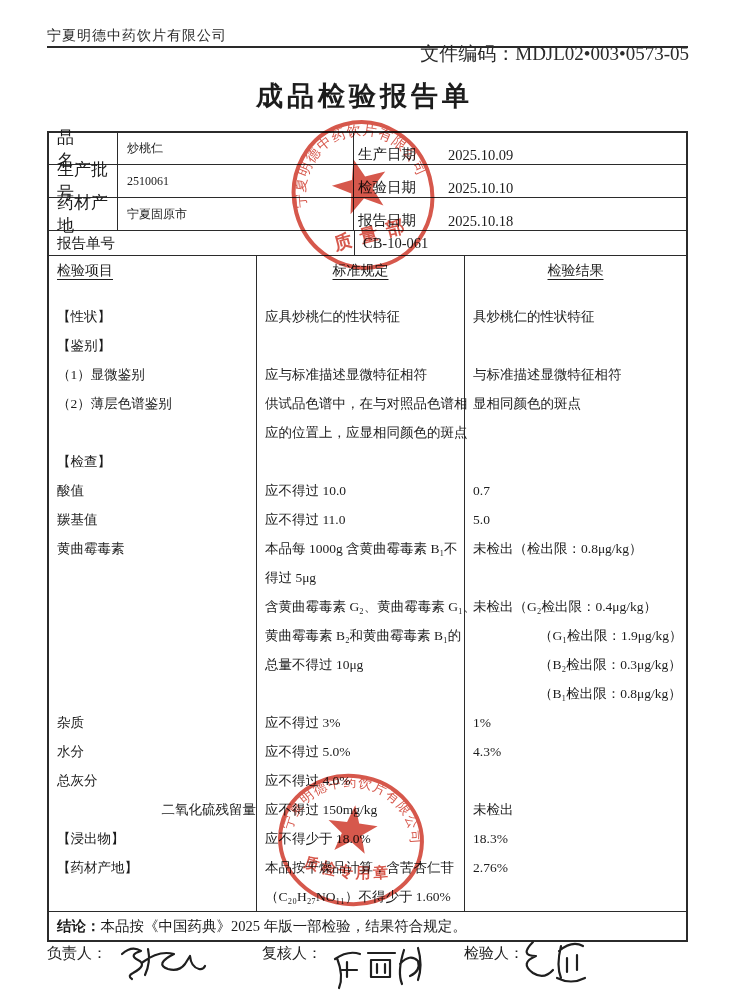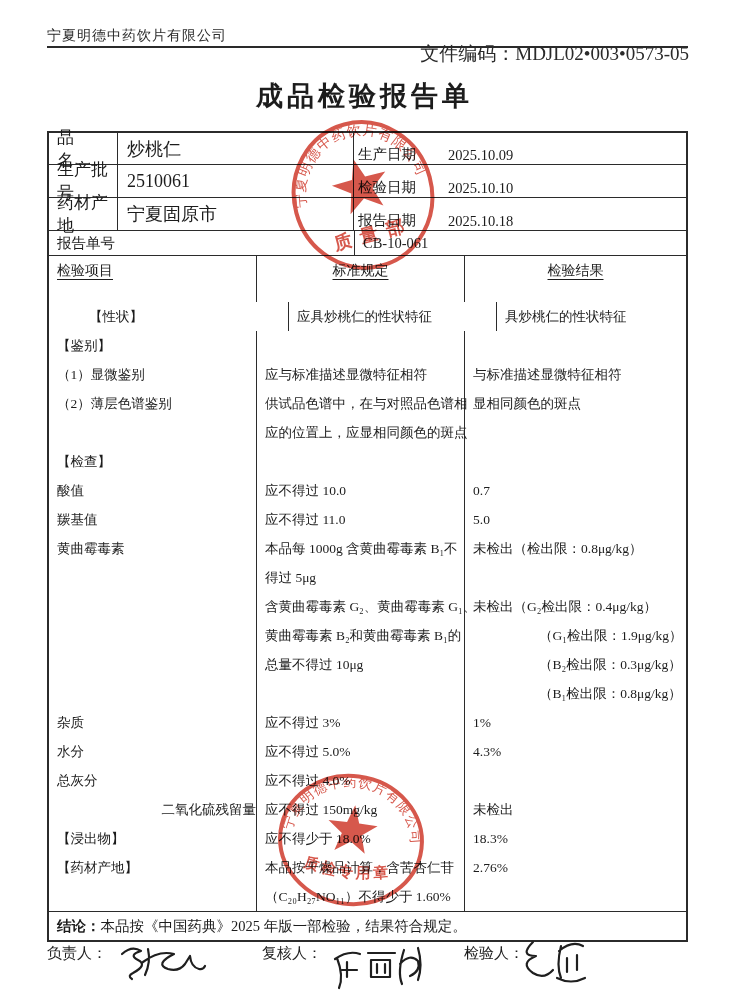--- a/index.html
+++ b/index.html
@@ -19,21 +19,21 @@
   .doc-table{left:47px;top:131px;width:641px;height:811px;
     border:2px solid #2b2b2b;box-sizing:border-box;font-size:14px;}
   .doc-table *{box-sizing:border-box;}
   
   .irow{display:flex;border-bottom:1px solid #2b2b2b;}
   .irow.r1{height:32px;} .irow.r2{height:33px;} .irow.r3{height:33px;}
   .irow.r4{height:25px;}
   .ilabel{width:69px;border-right:1px solid #2b2b2b;padding-left:8px;
     display:flex;align-items:center;font-size:17px;}
   .ivalue{width:236px;border-right:1px solid #2b2b2b;padding-left:9px;
-    display:flex;align-items:center;font-size:18px;}
+    display:flex;align-items:center;font-size:12px;}
   .iright{flex:1;display:flex;align-items:flex-end;padding-left:4px;font-size:14.5px;}
   .irvalue{margin-left:32px;}
   .ilabel4{width:306px;border-right:1px solid #2b2b2b;padding-left:8px;
     display:flex;align-items:center;font-size:14.5px;}
   .ivalue4{flex:1;padding-left:8px;display:flex;align-items:center;font-size:14.5px;}
   
   .thead{display:flex;height:46px;}
   .tc1{width:208px;border-right:1px solid #2b2b2b;}
   .tc2{width:208px;border-right:1px solid #2b2b2b;}
   .tc3{flex:1;}
@@ -99,21 +99,21 @@
     <div class="ilabel4">报告单号</div>
     <div class="ivalue4">CB-10-061</div>
   </div>
   <div class="thead">
     <div class="tc1"><span class="hl">检验项目</span></div>
     <div class="tc2"><span class="hl">标准规定</span></div>
     <div class="tc3"><span class="hl">检验结果</span></div>
   </div>
   <div>
       <div class="trow">
-        <div class="tc1" style="min-height: 29px; margin-left: 32px;">
+        <div class="tc1" style="min-height: 29px;">
           <div class="tline">【性状】</div>
         </div>
         <div class="tc2" style="min-height: 29px;">
           <div class="tline">应具炒桃仁的性状特征</div>
         </div>
         <div class="tc3" style="min-height: 29px;">
           <div class="tline">具炒桃仁的性状特征</div>
         </div>
       </div>
       <div class="trow">

